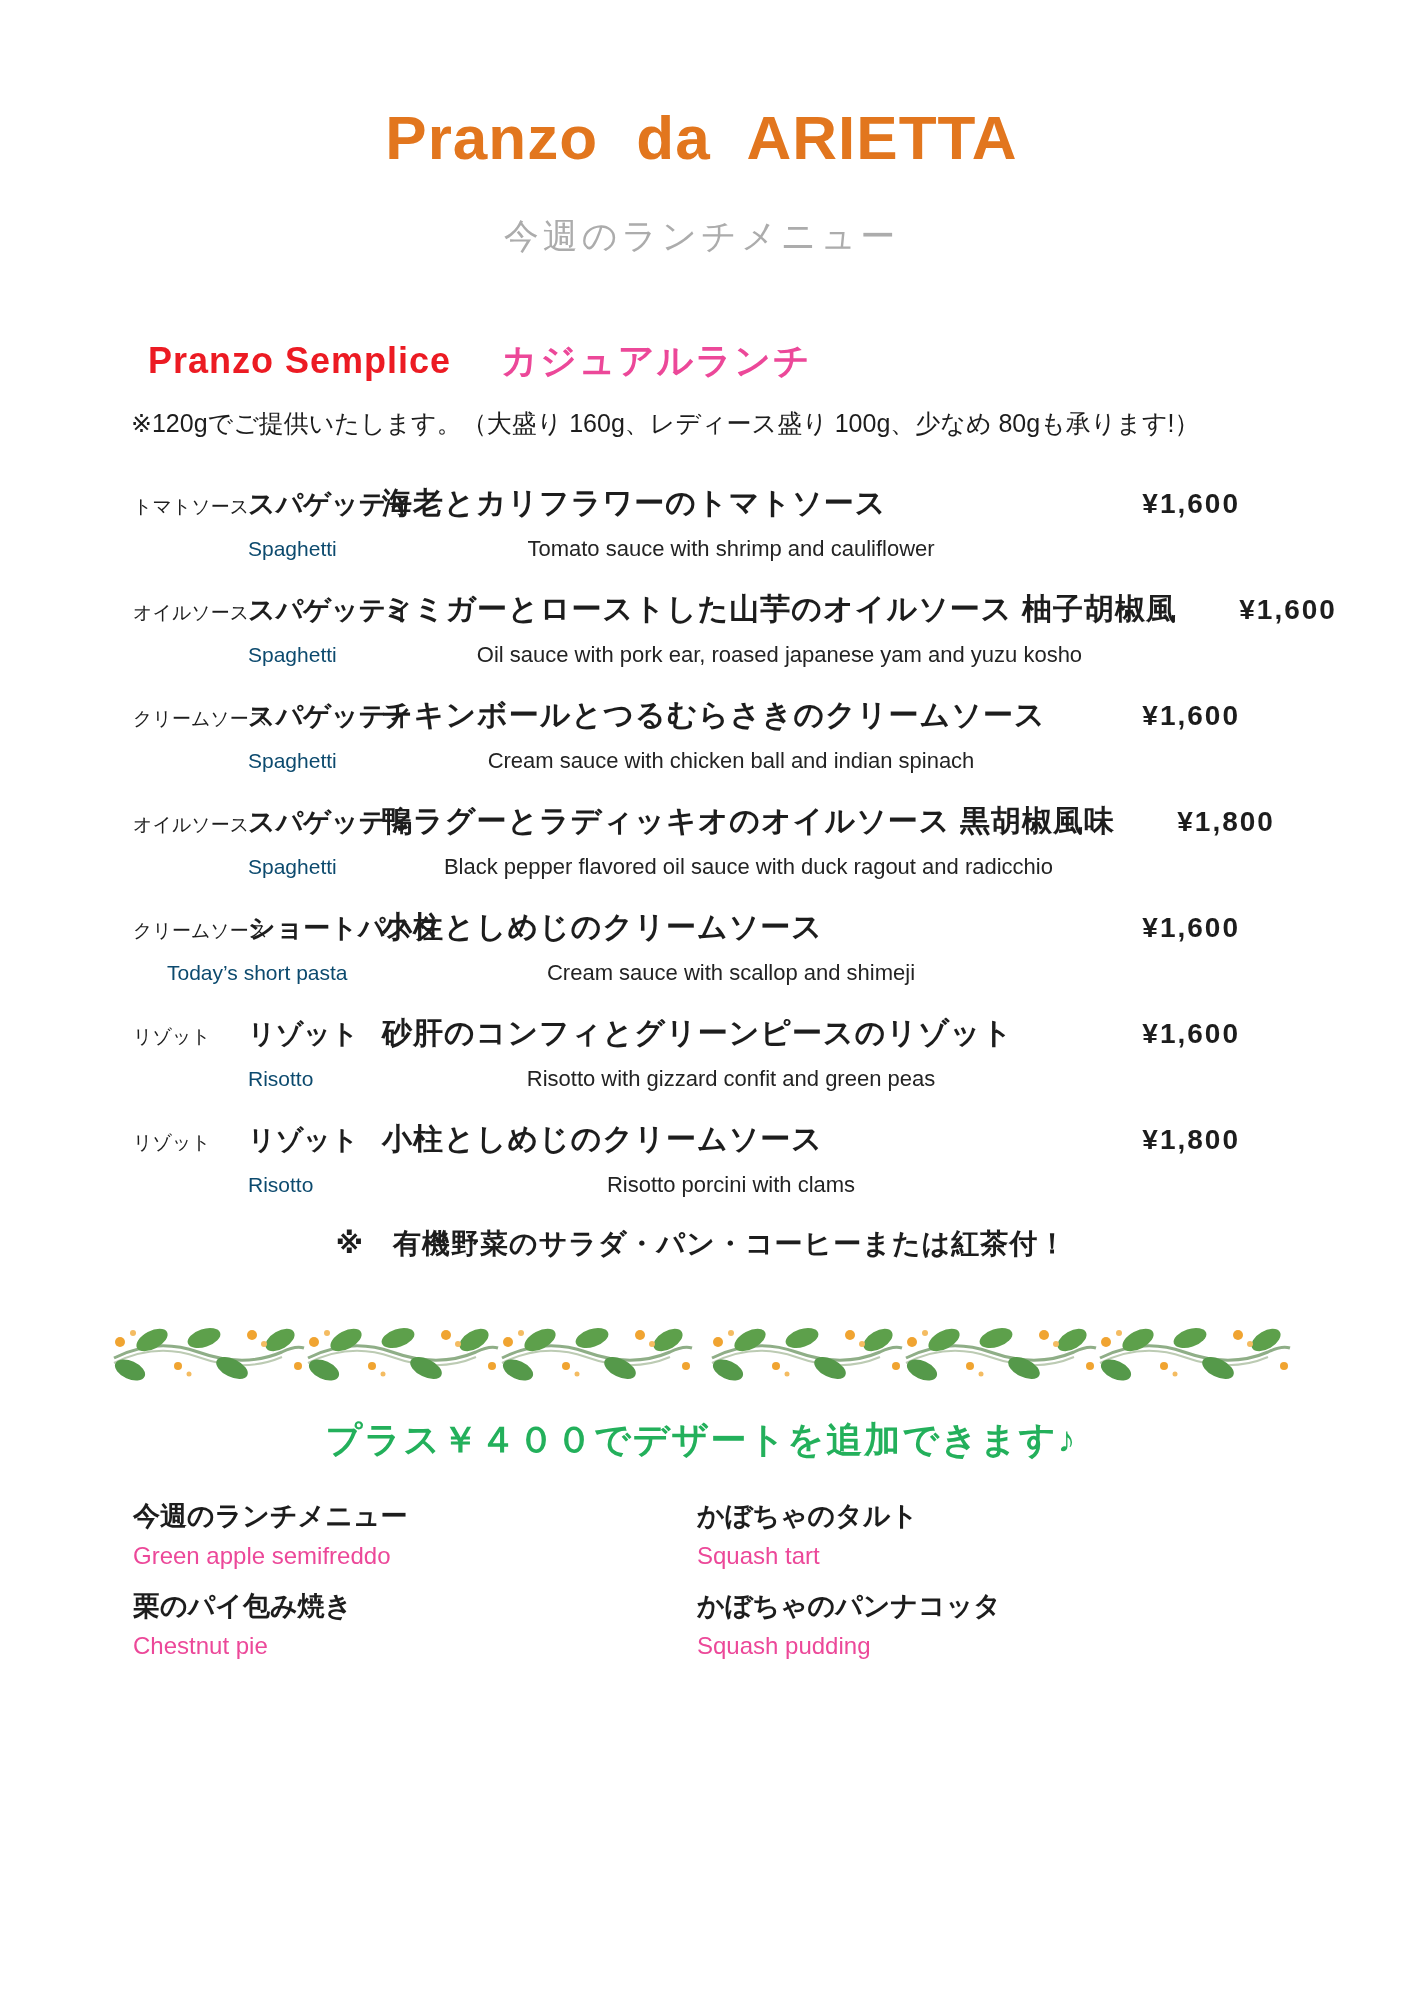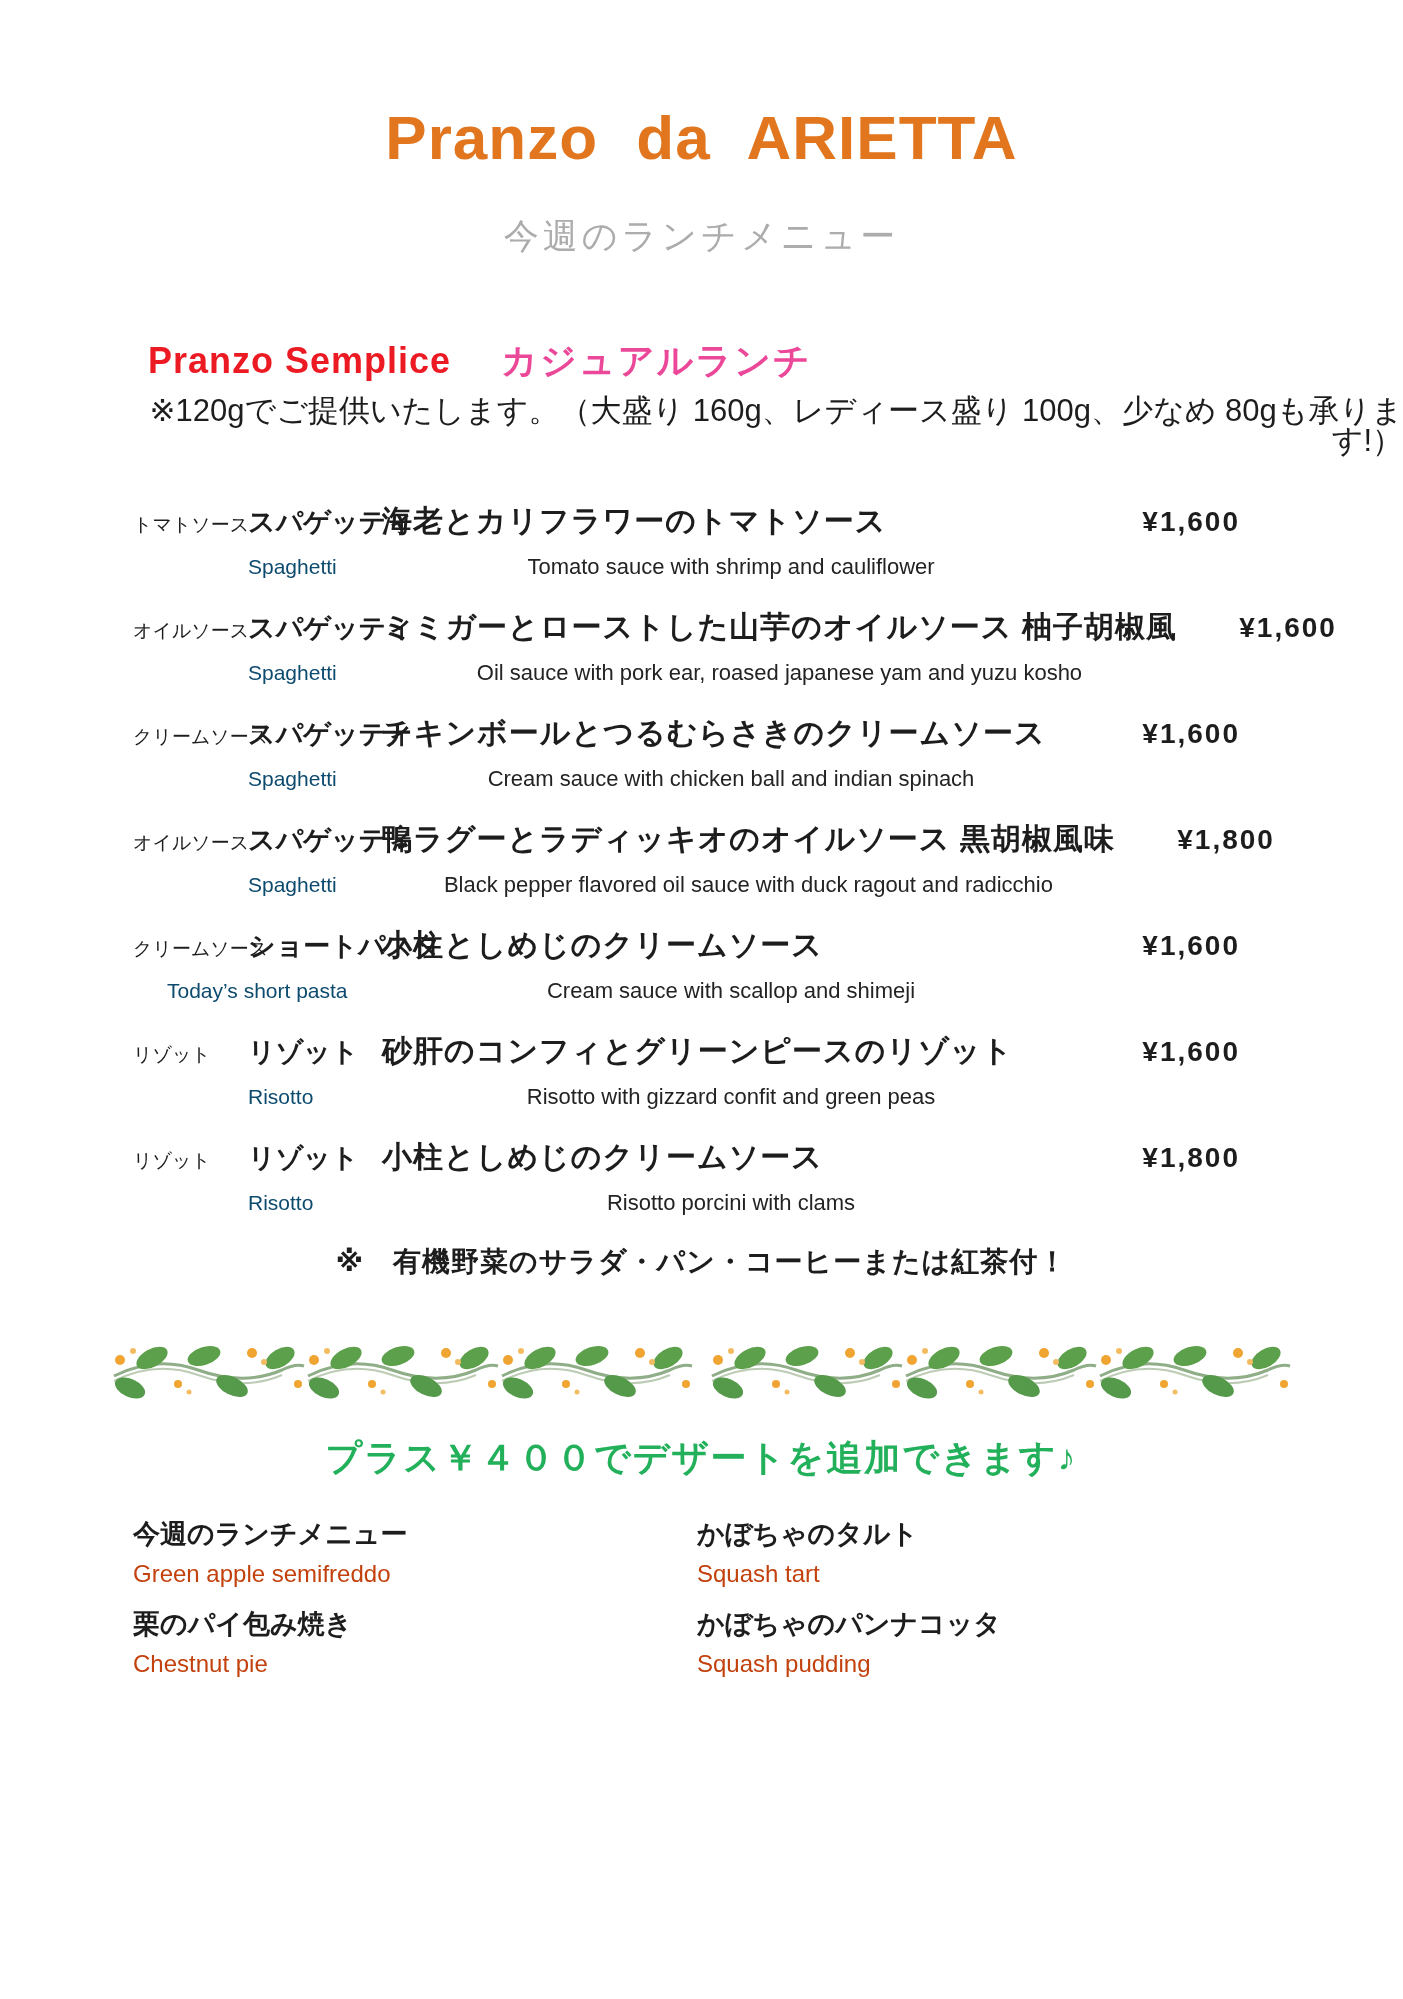--- a/index.html
+++ b/index.html
@@ -28,24 +28,23 @@
 
   .section-heading {
     margin: 80px 0 0 148px;
     font-size: 36px; line-height: 46px; font-weight: bold;
     white-space: nowrap;
   }
   .heading-en { color: var(--heading-red, #EC1B23); margin-right: 50px; letter-spacing: 1px; }
   .heading-jp { color: #ec4899; letter-spacing: 2px; }
 
   .serving-note {
-    margin: 12px 0 0 131px;
-    font-size: 31px; line-height: 30px;
+    margin: 24px 0 0 131px;
+    font-size: 25px; line-height: 30px;
     color: #1d1d1d;
-    text-align: right;
   }
 
   .menu-list { margin-top: 46px; }
   .menu-row {
     display: grid;
     grid-template-columns: 115px 134px 1fr 160px;
     grid-template-areas:
       "cat typejp namejp price"
       ".   typeen nameen .";
     padding: 0 163px 0 133px;
@@ -81,21 +80,21 @@
   }
 
   .dessert-grid {
     display: grid;
     grid-template-columns: 564px 1fr;
     padding-left: 133px;
     margin-top: 36px;
   }
   .dessert-item { margin-bottom: 16px; }
   .dessert-item .jp { font-size: 27px; line-height: 36px; font-weight: bold; margin-bottom: 6px; white-space: nowrap; }
-  .dessert-item .en { font-size: 24px; line-height: 32px; color: #c2410c; white-space: nowrap; }
+  .dessert-item .en { font-size: 24px; line-height: 32px; color: #ec4899; white-space: nowrap; }
 </style>
 </head>
 <body>
 
 <div class="page">
 
   <h1 class="title">Pranzo da ARIETTA</h1>
   <div class="subtitle">今週のランチメニュー</div>
 
   <div class="section-heading">

